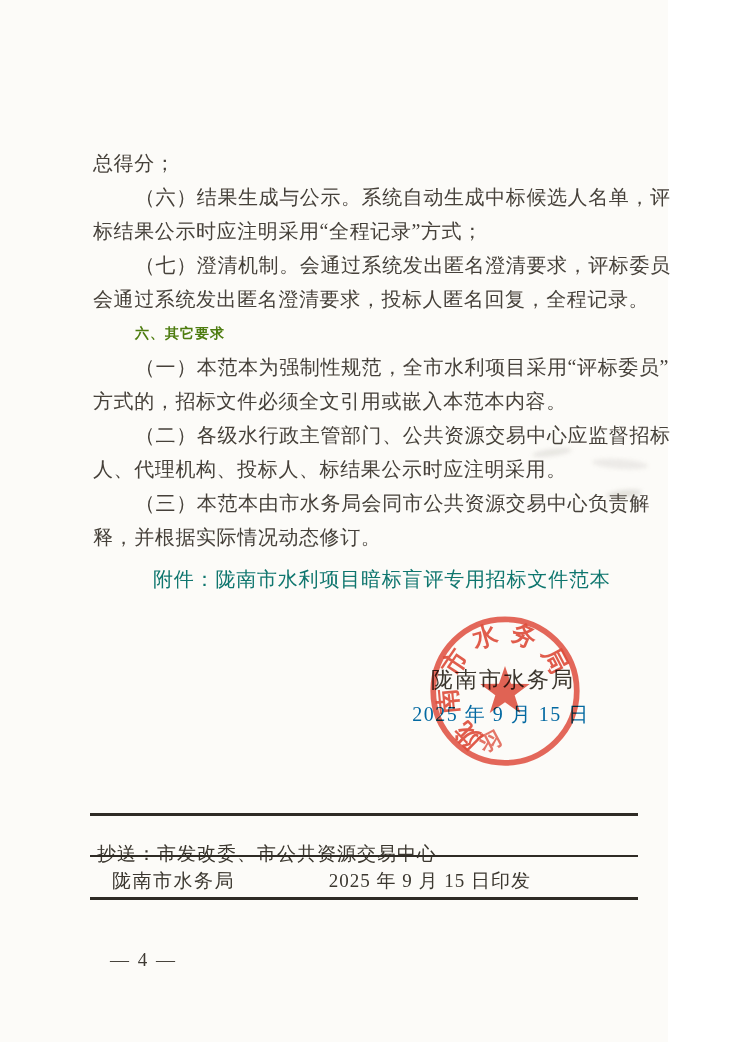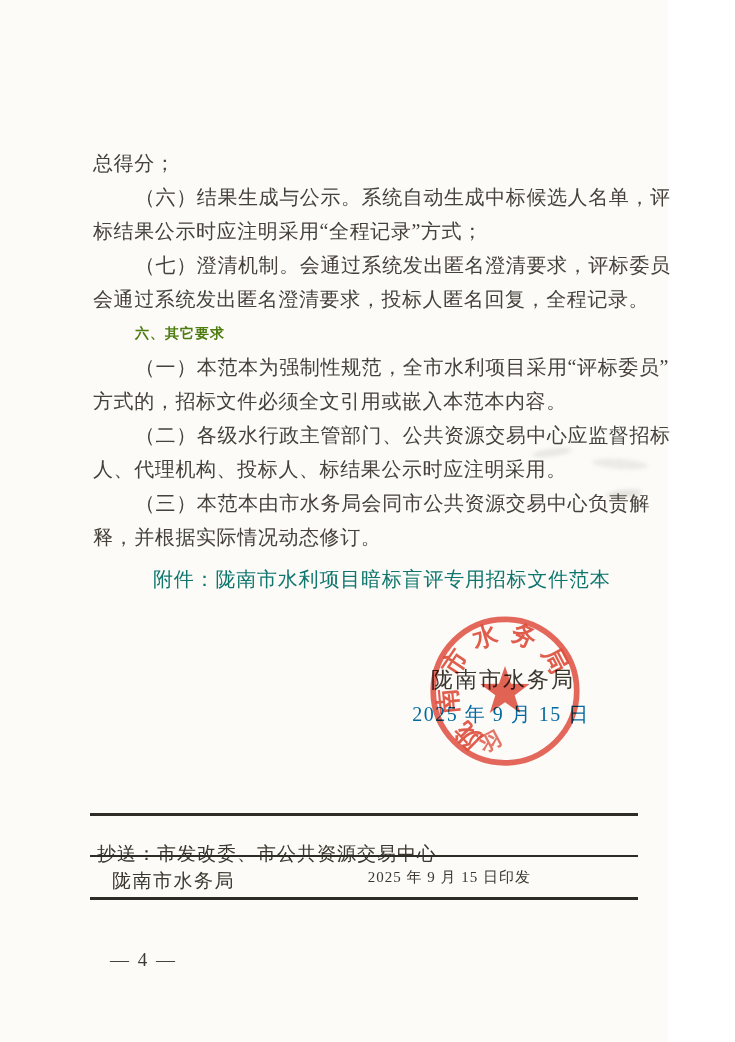--- a/index.html
+++ b/index.html
@@ -64,21 +64,21 @@
   .cc-line{
     position:absolute;left:97px;top:825px;
     color:#3b372f;font-size:19px;letter-spacing:1px;white-space:nowrap;margin-top:16px;
   }
   .issuer{
     position:absolute;left:112px;top:868px;
     color:#3b372f;font-size:19px;letter-spacing:1.5px;white-space:nowrap;
   }
   .issue-date{
     position:absolute;right:137px;top:868px;
-    color:#3b372f;font-size:15px;letter-spacing:1px;white-space:nowrap;
+    color:#3b372f;font-size:19px;letter-spacing:1px;white-space:nowrap;
   }
   .page-number{
     position:absolute;left:110px;top:949px;
     color:#3e3a33;font-size:19px;letter-spacing:2px;white-space:nowrap;
   }
 </style>
 </head>
 <body>
 
 <div class="page">

